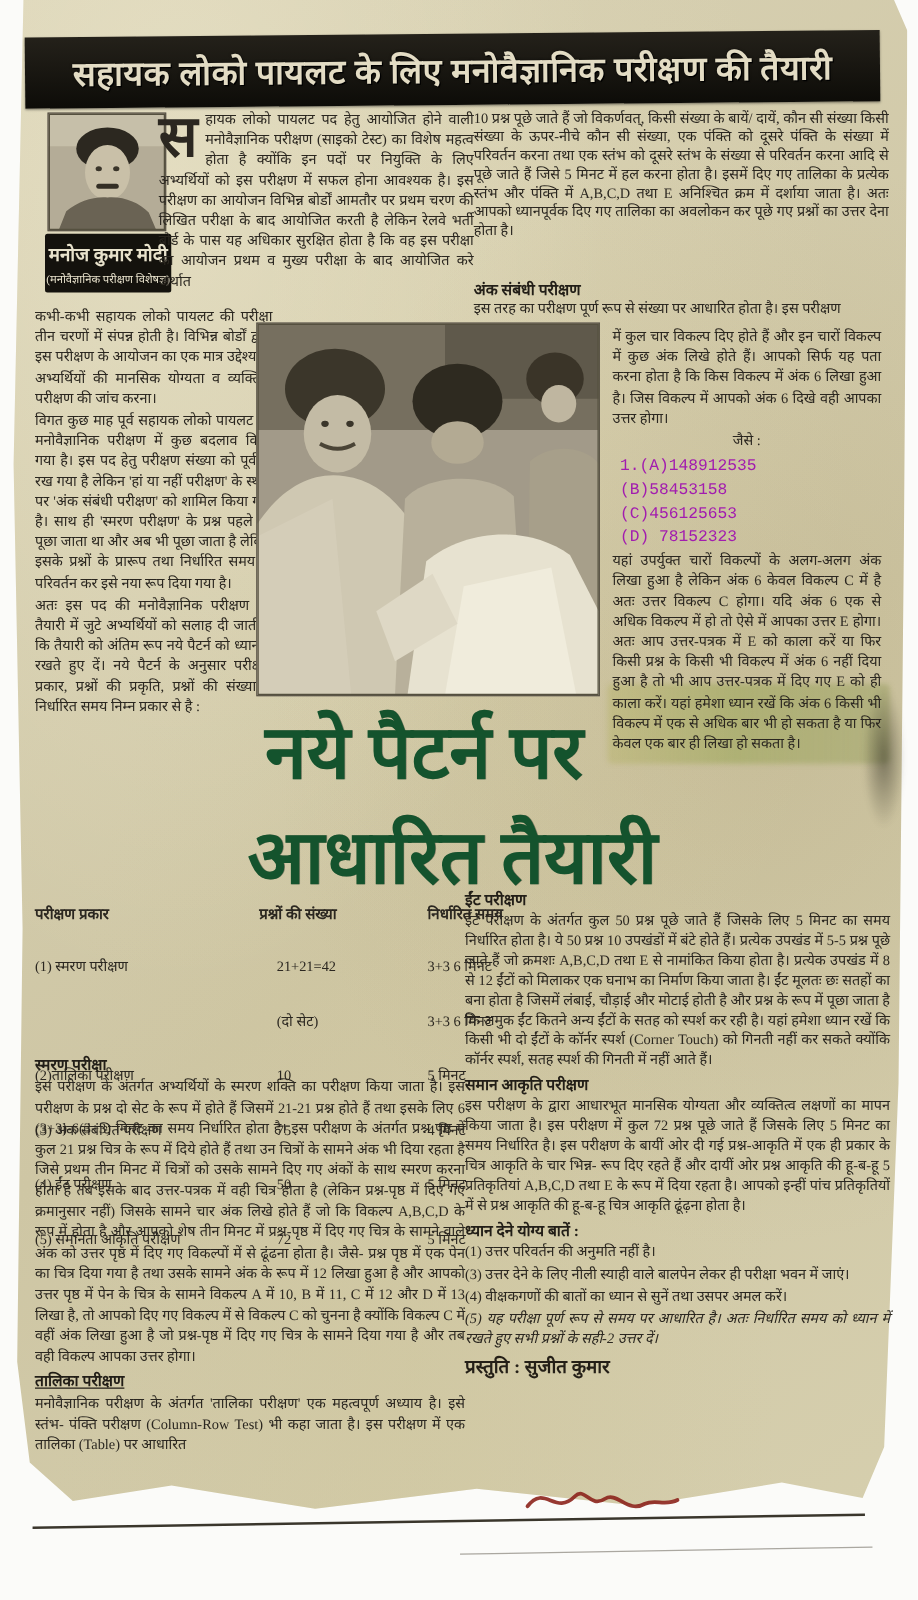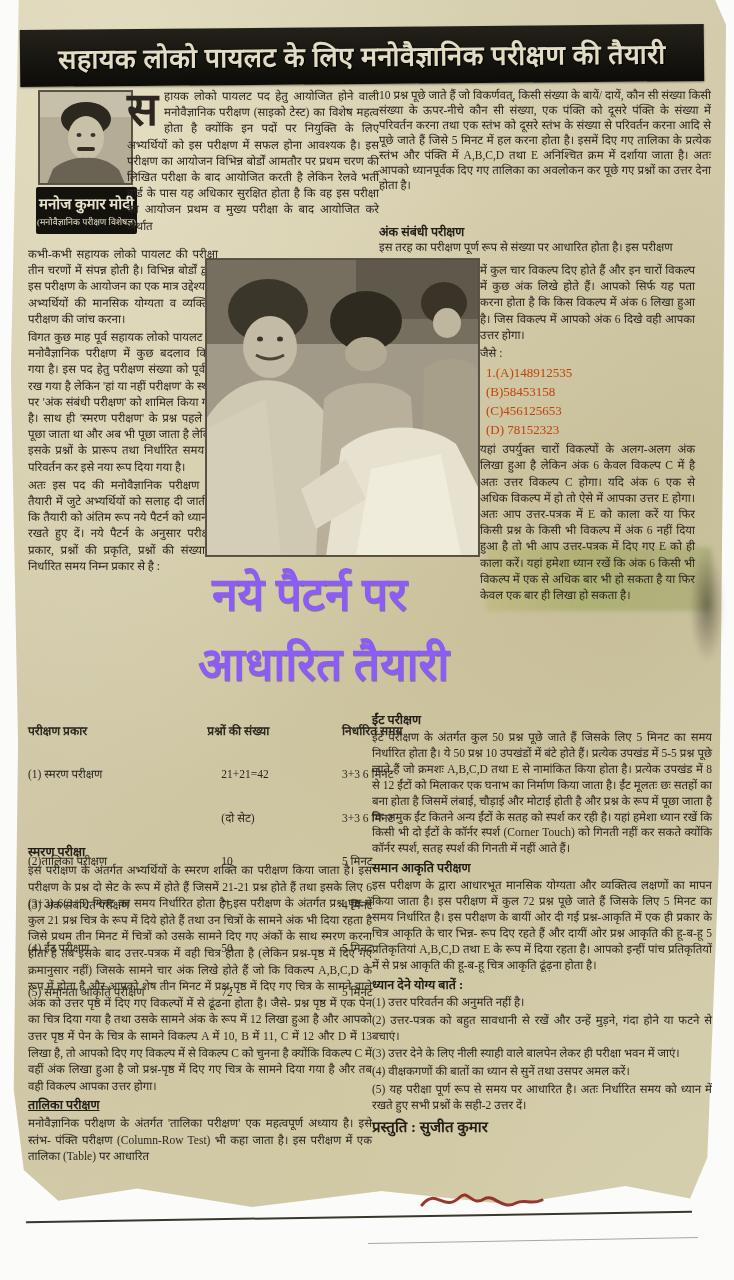--- a/index.html
+++ b/index.html
@@ -19,33 +19,33 @@
     transform:rotate(-.5deg);display:flex;align-items:center;justify-content:center;box-shadow:0 1px 2px rgba(0,0,0,.4);}
   .banner .htext{color:#e3dcc4;font-weight:bold;font-size:27px;white-space:nowrap;
     text-shadow:1px 1px 0 #000, 0 0 2px rgba(0,0,0,.6);letter-spacing:.5px;}
   .bodytext{font-size:11.5px;line-height:16.2px;color:#2b2720;text-align:justify;}
   .h{font-weight:bold;color:#221e17;font-size:12.5px;}
   .dropcap{float:left;font-size:46px;line-height:.85;font-weight:bold;color:#2b2720;margin:2px 6px 0 0;}
   .photoframe{background:#9c9484;border:1px solid #5c5648;box-shadow:0 0 0 1px rgba(255,255,255,.2) inset;}
   .captionbox{background:#14120d;color:#e8e2cc;text-align:center;display:flex;flex-direction:column;justify-content:center;gap:2px;border-radius:2px;}
   .captionbox .nm{font-size:15px;font-weight:bold;}
   .captionbox .tt{font-size:9px;}
-  .pullline{font-weight:bold;color:#8b5cf6;font-size:46px;line-height:1;white-space:nowrap;
+  .pullline{font-weight:bold;color:#14532d;font-size:60px;line-height:1;white-space:nowrap;
     text-shadow:.5px .5px 0 rgba(0,0,0,.35);}
   .tbl{display:grid;grid-template-columns:44% 31% 25%;column-gap:2px;row-gap:1px;font-size:11.5px;color:#2b2720;gap:28px;}
   .tbl .hd{font-weight:bold;font-size:12px;}
   .tbl .c{line-height:15.5px;}
   .tbl .num{padding-left:14px;}
   .credit{font-size:15px;font-weight:bold;color:#241f17;text-align:left;margin-top:10px;padding-right:4px;}
   .rule{height:2px;background:#3a362c;transform:rotate(-.9deg);}
   .rule2{height:1px;background:rgba(70,65,50,.45);transform:rotate(-1deg);}
   .bleed-green{background:linear-gradient(90deg,rgba(173,172,82,.30),rgba(140,158,66,.42) 45%,rgba(122,140,58,.28));
     filter:blur(2px);border-radius:4px;}
   .bleed-dark{background:radial-gradient(ellipse,rgba(42,40,28,.5),transparent 70%);filter:blur(2px);}
-  .opts{font-size:13px;line-height:19px;color:#c2410c;font-family:Liberation Serif, serif;}
+  .opts{font-size:13px;line-height:19px;color:#a21caf;font-family:Liberation Mono, monospace;}
   .flow > div{margin:0 0 2px 0;}
 </style>
 </head>
 <body>
 
 <div class="page">
   <div class="clip abs"></div>
 
   <div class="banner abs">
     <span class="htext">सहायक लोको पायलट के लिए मनोवैज्ञानिक परीक्षण की तैयारी</span>
@@ -73,23 +73,23 @@
     <span class="dropcap">स</span><span>हायक लोको पायलट पद हेतु आयोजित होने वाली मनोवैज्ञानिक परीक्षण (साइको टेस्ट) का विशेष महत्व होता है क्योंकि इन पदों पर नियुक्ति के लिए अभ्यर्थियों को इस परीक्षण में सफल होना आवश्यक है। इस परीक्षण का आयोजन विभिन्न बोर्डों आमतौर पर प्रथम चरण की लिखित परीक्षा के बाद आयोजित करती है लेकिन रेलवे भर्ती बोर्ड के पास यह अधिकार सुरक्षित होता है कि वह इस परीक्षा का आयोजन प्रथम व मुख्य परीक्षा के बाद आयोजित करे अर्थात</span>
   </div>
 
   <div class="abs bodytext" style="left:379px;top:88px;width:332px;height:134px;line-height:15px;">10 प्रश्न पूछे जाते हैं जो विकर्णवत्, किसी संख्या के बायें/ दायें, कौन सी संख्या किसी संख्या के ऊपर-नीचे कौन सी संख्या, एक पंक्ति को दूसरे पंक्ति के संख्या में परिवर्तन करना तथा एक स्तंभ को दूसरे स्तंभ के संख्या से परिवर्तन करना आदि से पूछे जाते हैं जिसे 5 मिनट में हल करना होता है। इसमें दिए गए तालिका के प्रत्येक स्तंभ और पंक्ति में A,B,C,D तथा E अनिश्चित क्रम में दर्शाया जाता है। अतः आपको ध्यानपूर्वक दिए गए तालिका का अवलोकन कर पूछे गए प्रश्नों का उत्तर देना होता है।</div>
   <div class="abs h" style="left:379px;top:223px;width:220px;">अंक संबंधी परीक्षण</div>
   <div class="abs bodytext" style="left:379px;top:239px;width:332px;">इस तरह का परीक्षण पूर्ण रूप से संख्या पर आधारित होता है। इस परीक्षण</div>
 
   <div class="abs bleed-green" style="left:486px;top:547px;width:226px;height:64px;"></div>
   <div class="abs bleed-dark" style="left:690px;top:548px;width:34px;height:115px;"></div>
 
-  <div class="abs flow" style="left:480px;top:262px;width:215px;">
+  <div class="abs flow" style="left:490px;top:262px;width:215px;">
     <div class="bodytext">में कुल चार विकल्प दिए होते हैं और इन चारों विकल्प में कुछ अंक लिखे होते हैं। आपको सिर्फ यह पता करना होता है कि किस विकल्प में अंक 6 लिखा हुआ है। जिस विकल्प में आपको अंक 6 दिखे वही आपका उत्तर होगा।</div>
-    <div class="bodytext" style="text-align:left;">जैसे :</div>
+    <div class="bodytext" style="text-align:center;">जैसे :</div>
     <div class="opts" style="padding-left:6px;">
       <div>1.(A)148912535</div>
       <div>(B)58453158</div>
       <div>(C)456125653</div>
       <div>(D) 78152323</div>
     </div>
     <div class="bodytext">यहां उपर्युक्त चारों विकल्पों के अलग-अलग अंक लिखा हुआ है लेकिन अंक 6 केवल विकल्प C में है अतः उत्तर विकल्प C होगा। यदि अंक 6 एक से अधिक विकल्प में हो तो ऐसे में आपका उत्तर E होगा। अतः आप उत्तर-पत्रक में E को काला करें या फिर किसी प्रश्न के किसी भी विकल्प में अंक 6 नहीं दिया हुआ है तो भी आप उत्तर-पत्रक में दिए गए E को ही काला करें। यहां हमेशा ध्यान रखें कि अंक 6 किसी भी विकल्प में एक से अधिक बार भी हो सकता है या फिर केवल एक बार ही लिखा हो सकता है।</div>
   </div>
 
   <div class="abs flow" style="left:28px;top:246px;width:190px;">
@@ -159,24 +159,23 @@
     <div class="bodytext">मनोवैज्ञानिक परीक्षण के अंतर्गत 'तालिका परीक्षण' एक महत्वपूर्ण अध्याय है। इसे स्तंभ- पंक्ति परीक्षण (Column-Row Test) भी कहा जाता है। इस परीक्षण में एक तालिका (Table) पर आधारित</div>
   </div>
 
   <div class="abs flow" style="left:372px;top:711px;width:340px;">
     <div class="h">ईंट परीक्षण</div>
     <div class="bodytext" style="line-height:15.9px;">ईंट परीक्षण के अंतर्गत कुल 50 प्रश्न पूछे जाते हैं जिसके लिए 5 मिनट का समय निर्धारित होता है। ये 50 प्रश्न 10 उपखंडों में बंटे होते हैं। प्रत्येक उपखंड में 5-5 प्रश्न पूछे जाते हैं जो क्रमशः A,B,C,D तथा E से नामांकित किया होता है। प्रत्येक उपखंड में 8 से 12 ईंटों को मिलाकर एक घनाभ का निर्माण किया जाता है। ईंट मूलतः छः सतहों का बना होता है जिसमें लंबाई, चौड़ाई और मोटाई होती है और प्रश्न के रूप में पूछा जाता है कि अमुक ईंट कितने अन्य ईंटों के सतह को स्पर्श कर रही है। यहां हमेशा ध्यान रखें कि किसी भी दो ईंटों के कॉर्नर स्पर्श (Corner Touch) को गिनती नहीं कर सकते क्योंकि कॉर्नर स्पर्श, सतह स्पर्श की गिनती में नहीं आते हैं।</div>
     <div class="h" style="margin-top:2px;">समान आकृति परीक्षण</div>
     <div class="bodytext" style="line-height:15.9px;">इस परीक्षण के द्वारा आधारभूत मानसिक योग्यता और व्यक्तित्व लक्षणों का मापन किया जाता है। इस परीक्षण में कुल 72 प्रश्न पूछे जाते हैं जिसके लिए 5 मिनट का समय निर्धारित है। इस परीक्षण के बायीं ओर दी गई प्रश्न-आकृति में एक ही प्रकार के चित्र आकृति के चार भिन्न- रूप दिए रहते हैं और दायीं ओर प्रश्न आकृति की हू-ब-हू 5 प्रतिकृतियां A,B,C,D तथा E के रूप में दिया रहता है। आपको इन्हीं पांच प्रतिकृतियों में से प्रश्न आकृति की हू-ब-हू चित्र आकृति ढूंढ़ना होता है।</div>
     <div class="h" style="margin-top:2px;">ध्यान देने योग्य बातें :</div>
     <div class="bodytext" style="line-height:15.9px;">(1) उत्तर परिवर्तन की अनुमति नहीं है।</div>
-    <div class="bodytext" style="line-height:15.9px;">(2) उत्तर-पत्रक को बहुत सावधानी से रखें और उन्हें मुड़ने, गंदा होने या फटने से बचाएं।</div>
     <div class="bodytext" style="line-height:15.9px;">(3) उत्तर देने के लिए नीली स्याही वाले बालपेन लेकर ही परीक्षा भवन में जाएं।</div>
     <div class="bodytext" style="line-height:15.9px;">(4) वीक्षकगणों की बातों का ध्यान से सुनें तथा उसपर अमल करें।</div>
-    <div class="bodytext" style="line-height:15.9px;">(5) यह परीक्षा पूर्ण रूप से समय पर आधारित है। अतः निर्धारित समय को ध्यान में रखते हुए सभी प्रश्नों के सही-2 उत्तर दें।</div>
+    <div class="bodytext" style="line-height:15.9px;font-style:italic;">(5) यह परीक्षा पूर्ण रूप से समय पर आधारित है। अतः निर्धारित समय को ध्यान में रखते हुए सभी प्रश्नों के सही-2 उत्तर दें।</div>
     <div class="credit">प्रस्तुति : सुजीत कुमार</div>
   </div>
 
   <svg class="abs" style="left:418px;top:1183px;" width="130" height="34" viewBox="0 0 130 34">
     <path d="M4,22 C18,4 26,30 42,14 C50,6 54,24 66,16 C76,10 84,28 98,20 C106,16 114,22 124,17" fill="none" stroke="#8c241c" stroke-width="3" stroke-linecap="round" opacity=".9"></path>
   </svg>
 
   <div class="abs rule" style="left:26px;top:1216px;width:666px;"></div>
   <div class="abs rule2" style="left:368px;top:1240px;width:330px;"></div>
 </div>

